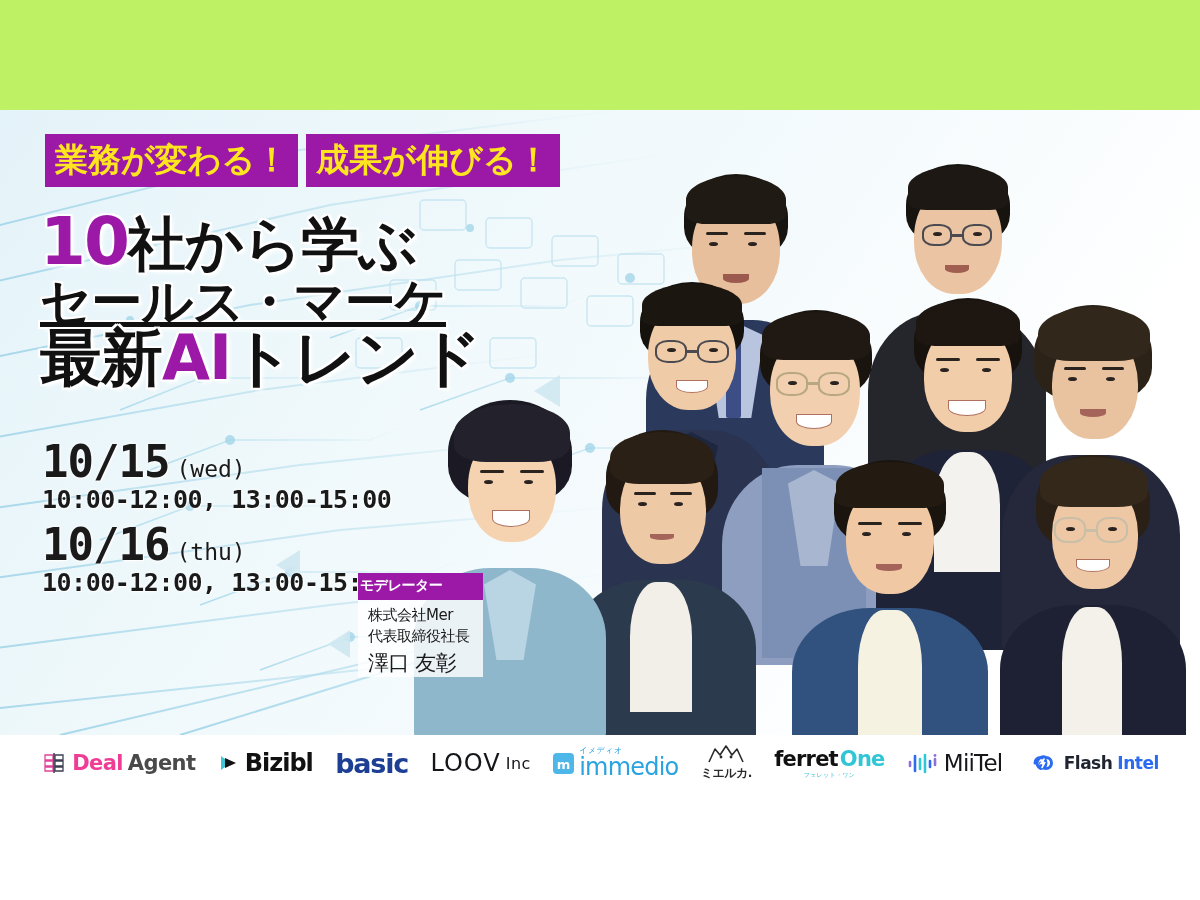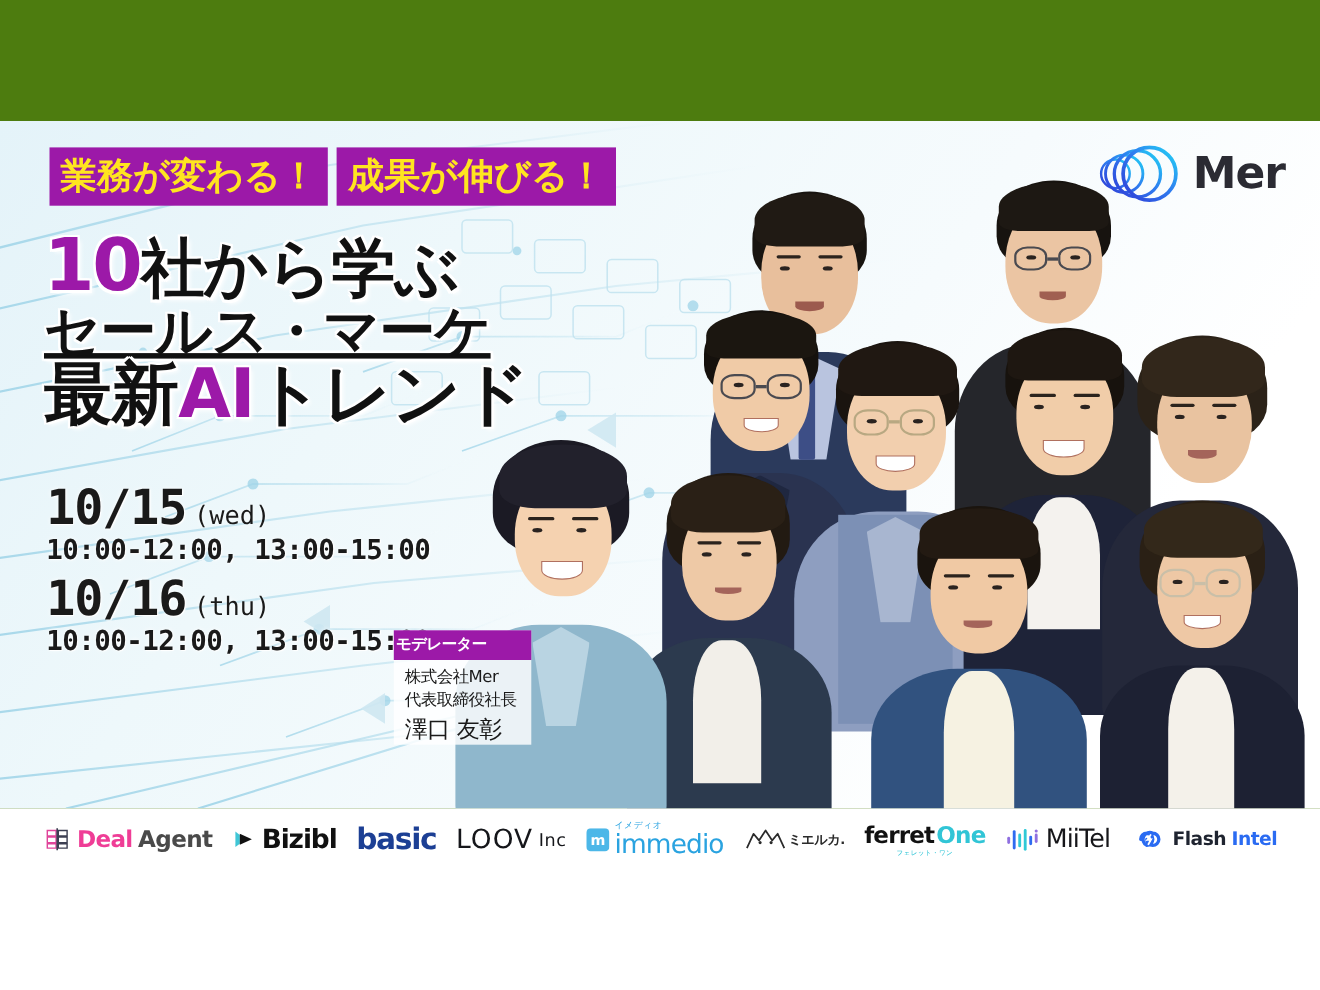--- a/index.html
+++ b/index.html
@@ -6,21 +6,21 @@
   html, body {
     width: 1200px; height: 900px;
     background: #ffffff;
     font-family: "Liberation Sans", "DejaVu Sans", sans-serif;
     overflow: hidden;
   }
 
   #page {
     position: relative;
     width: 1200px; height: 748px;
-    background: #4d7c0f;
+    background: #bef264;
   }
 
   
   #banner {
     position: absolute;
     left: 0; top: 110px;
     width: 1200px; height: 625px;
     background:
       linear-gradient(125deg, #e4f3f9 0%, #eef8fb 30%, #f6fbfd 58%, #ffffff 80%, #ffffff 100%);
     overflow: hidden;
@@ -425,38 +425,20 @@
       </div>
     </div>
 
     <div id="moderator">
       <div id="mod-label">モデレーター</div>
       <div class="mod-txt mod-company">株式会社Mer</div>
       <div class="mod-txt mod-role">代表取締役社長</div>
       <div class="mod-txt mod-name">澤口 友彰</div>
     </div>
 
-    <div id="mer-logo">
-      <svg width="82" height="52" viewBox="0 0 82 52">
-        <defs>
-          <linearGradient id="mg" x1="0" y1="1" x2="1" y2="0">
-            <stop offset="0" stop-color="#2f3bd6"></stop>
-            <stop offset="0.55" stop-color="#2f7ef0"></stop>
-            <stop offset="1" stop-color="#21d6f5"></stop>
-          </linearGradient>
-        </defs>
-        <g fill="none" stroke="url(#mg)">
-          <circle cx="24" cy="26" r="13" stroke-width="2.2"></circle>
-          <circle cx="32" cy="26" r="17" stroke-width="2.6"></circle>
-          <circle cx="44" cy="26" r="21" stroke-width="3"></circle>
-          <circle cx="55" cy="26" r="24" stroke-width="3.4"></circle>
-        </g>
-      </svg>
-      <span id="mer-text">Mer</span>
-    </div>
 
   </div>
 
   <div id="logobar">
 
     <div class="logo">
       <svg width="26" height="24" viewBox="0 0 26 24">
         <g stroke="#e0449a" stroke-width="1.3" fill="none">
           <path d="M4 4h8v5H4z M4 10h8v5H4z M4 16h8v4H4z"></path>
         </g>
@@ -490,21 +472,21 @@
       <svg width="21" height="21" viewBox="0 0 21 21">
         <rect x="0" y="0" width="21" height="21" rx="4" fill="#4cb7e8"></rect>
         <text x="10.5" y="15.5" font-size="13" font-family="DejaVu Sans, sans-serif" font-weight="700" fill="#fff" text-anchor="middle">m</text>
       </svg>
       <div style="display:flex; flex-direction:column; align-items:flex-start; line-height:1;">
         <span class="lg-txt l-imm-kana">イメディオ</span>
         <span class="lg-txt l-imm">immedio</span>
       </div>
     </div>
 
-    <div class="logo" style="flex-direction:row; gap:1px;">
+    <div class="logo" style="flex-direction:column; gap:1px;">
       <svg width="40" height="20" viewBox="0 0 40 20">
         <path d="M3 18 L9 5 L14 11 L20 2 L26 11 L31 5 L37 18" fill="none" stroke="#2b2b2b" stroke-width="1.6" stroke-linejoin="round"></path>
         <circle cx="15" cy="13" r="1.4" fill="#2b2b2b"></circle>
         <circle cx="25" cy="13" r="1.4" fill="#2b2b2b"></circle>
       </svg>
       <span class="lg-txt l-mieruka">ミエルカ.</span>
     </div>
 
     <div class="logo" style="flex-direction:column; gap:0;">
       <div style="display:flex; align-items:baseline; gap:2px;">

